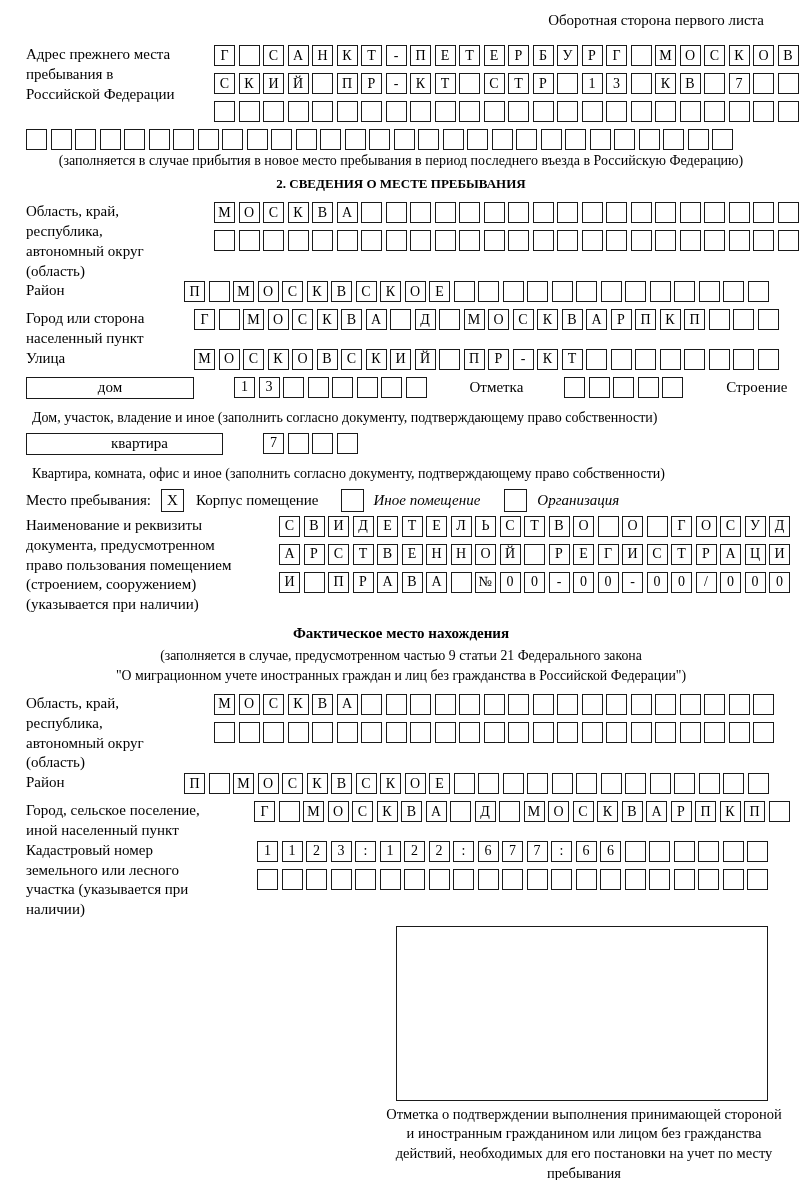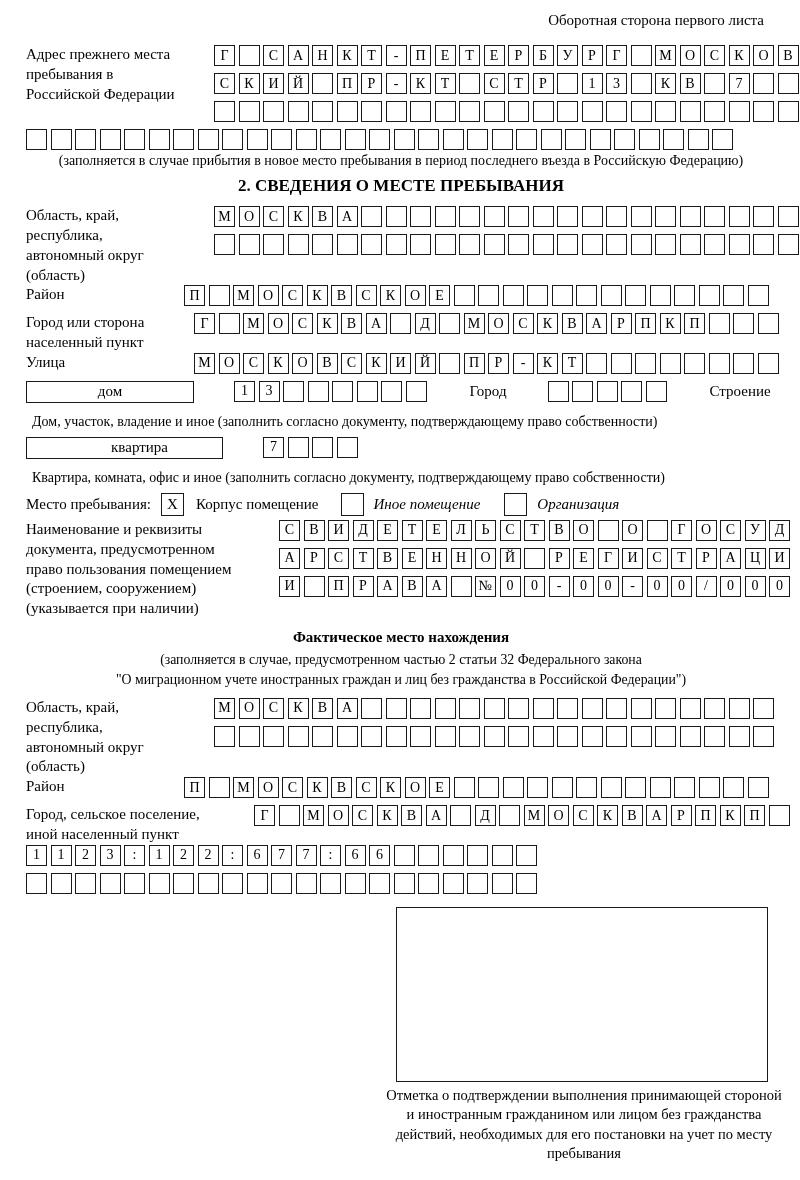--- a/index.html
+++ b/index.html
@@ -20,21 +20,21 @@
   .cells { display: flex; gap: 3.5px; margin-bottom: 7px; flex: 0 0 auto; }
   .cell {
     width: 21px; height: 21px; border: 1.6px solid #1a1a1a; background: #fff;
     display: flex; align-items: center; justify-content: center;
     font-size: 14px; line-height: 1; flex: 0 0 auto;
   }
   .colstack { display: flex; flex-direction: column; }
 
   .note { font-size: 14px; line-height: 1.3; }
   .center { text-align: center; }
-  .section-title { text-align: center; font-size: 17px; font-weight: bold; margin: 2px 0 10px 0; }
+  .section-title { text-align: center; font-size: 13px; font-weight: bold; margin: 2px 0 10px 0; }
   .sub-title { text-align: center; font-size: 15px; font-weight: bold; margin: 10px 0 4px 0; }
 
   .type-box {
     border: 1.6px solid #1a1a1a; height: 22px; display: flex; align-items: center; justify-content: center;
     font-size: 15px; flex: 0 0 auto; margin-right: 7px;
   }
   .house-box { width: 168px; }
   .apt-box { width: 197px; padding-left: 30px; }
   .inline-label { font-size: 15px; margin: 2px 8px 0 10px; flex: 0 0 auto; }
   .row-gap { margin-bottom: 5px; }
@@ -335,21 +335,21 @@
     <div class="cells">
         <span class="cell">1</span>
         <span class="cell">3</span>
         <span class="cell"></span>
         <span class="cell"></span>
         <span class="cell"></span>
         <span class="cell"></span>
         <span class="cell"></span>
         <span class="cell"></span>
       </div>
-    <div class="inline-label">Город</div>
+    <div class="inline-label">Отметка</div>
     <div class="cells">
         <span class="cell"></span>
         <span class="cell"></span>
         <span class="cell"></span>
         <span class="cell"></span>
         <span class="cell"></span>
       </div>
     <div class="inline-label">Строение</div>
     <div class="cells">
         <span class="cell">1</span>
@@ -451,21 +451,21 @@
           <span class="cell">/</span>
           <span class="cell">0</span>
           <span class="cell">0</span>
           <span class="cell">0</span>
         </div>
     </div>
   </div>
 
   <div class="sub-title">Фактическое место нахождения</div>
   <div class="fact-notes">
-    <div>(заполняется в случае, предусмотренном частью 2 статьи 32 Федерального закона</div>
+    <div>(заполняется в случае, предусмотренном частью 9 статьи 21 Федерального закона</div>
     <div>"О миграционном учете иностранных граждан и лиц без гражданства в Российской Федерации")</div>
   </div>
 
   <div class="frow">
     <div class="flabel w155">Область, край, республика, автономный округ (область)</div>
     <div class="colstack">
       <div class="cells">
           <span class="cell">М</span>
           <span class="cell">О</span>
           <span class="cell">С</span>
@@ -570,20 +570,21 @@
         <span class="cell">А</span>
         <span class="cell">Р</span>
         <span class="cell">П</span>
         <span class="cell">К</span>
         <span class="cell">П</span>
         <span class="cell"></span>
       </div>
   </div>
 
   <div class="frow">
+    <div class="flabel w198">Кадастровый номер земельного или лесного участка (указывается при наличии)</div>
     <div class="colstack">
       <div class="cells">
           <span class="cell">1</span>
           <span class="cell">1</span>
           <span class="cell">2</span>
           <span class="cell">3</span>
           <span class="cell">:</span>
           <span class="cell">1</span>
           <span class="cell">2</span>
           <span class="cell">2</span>

